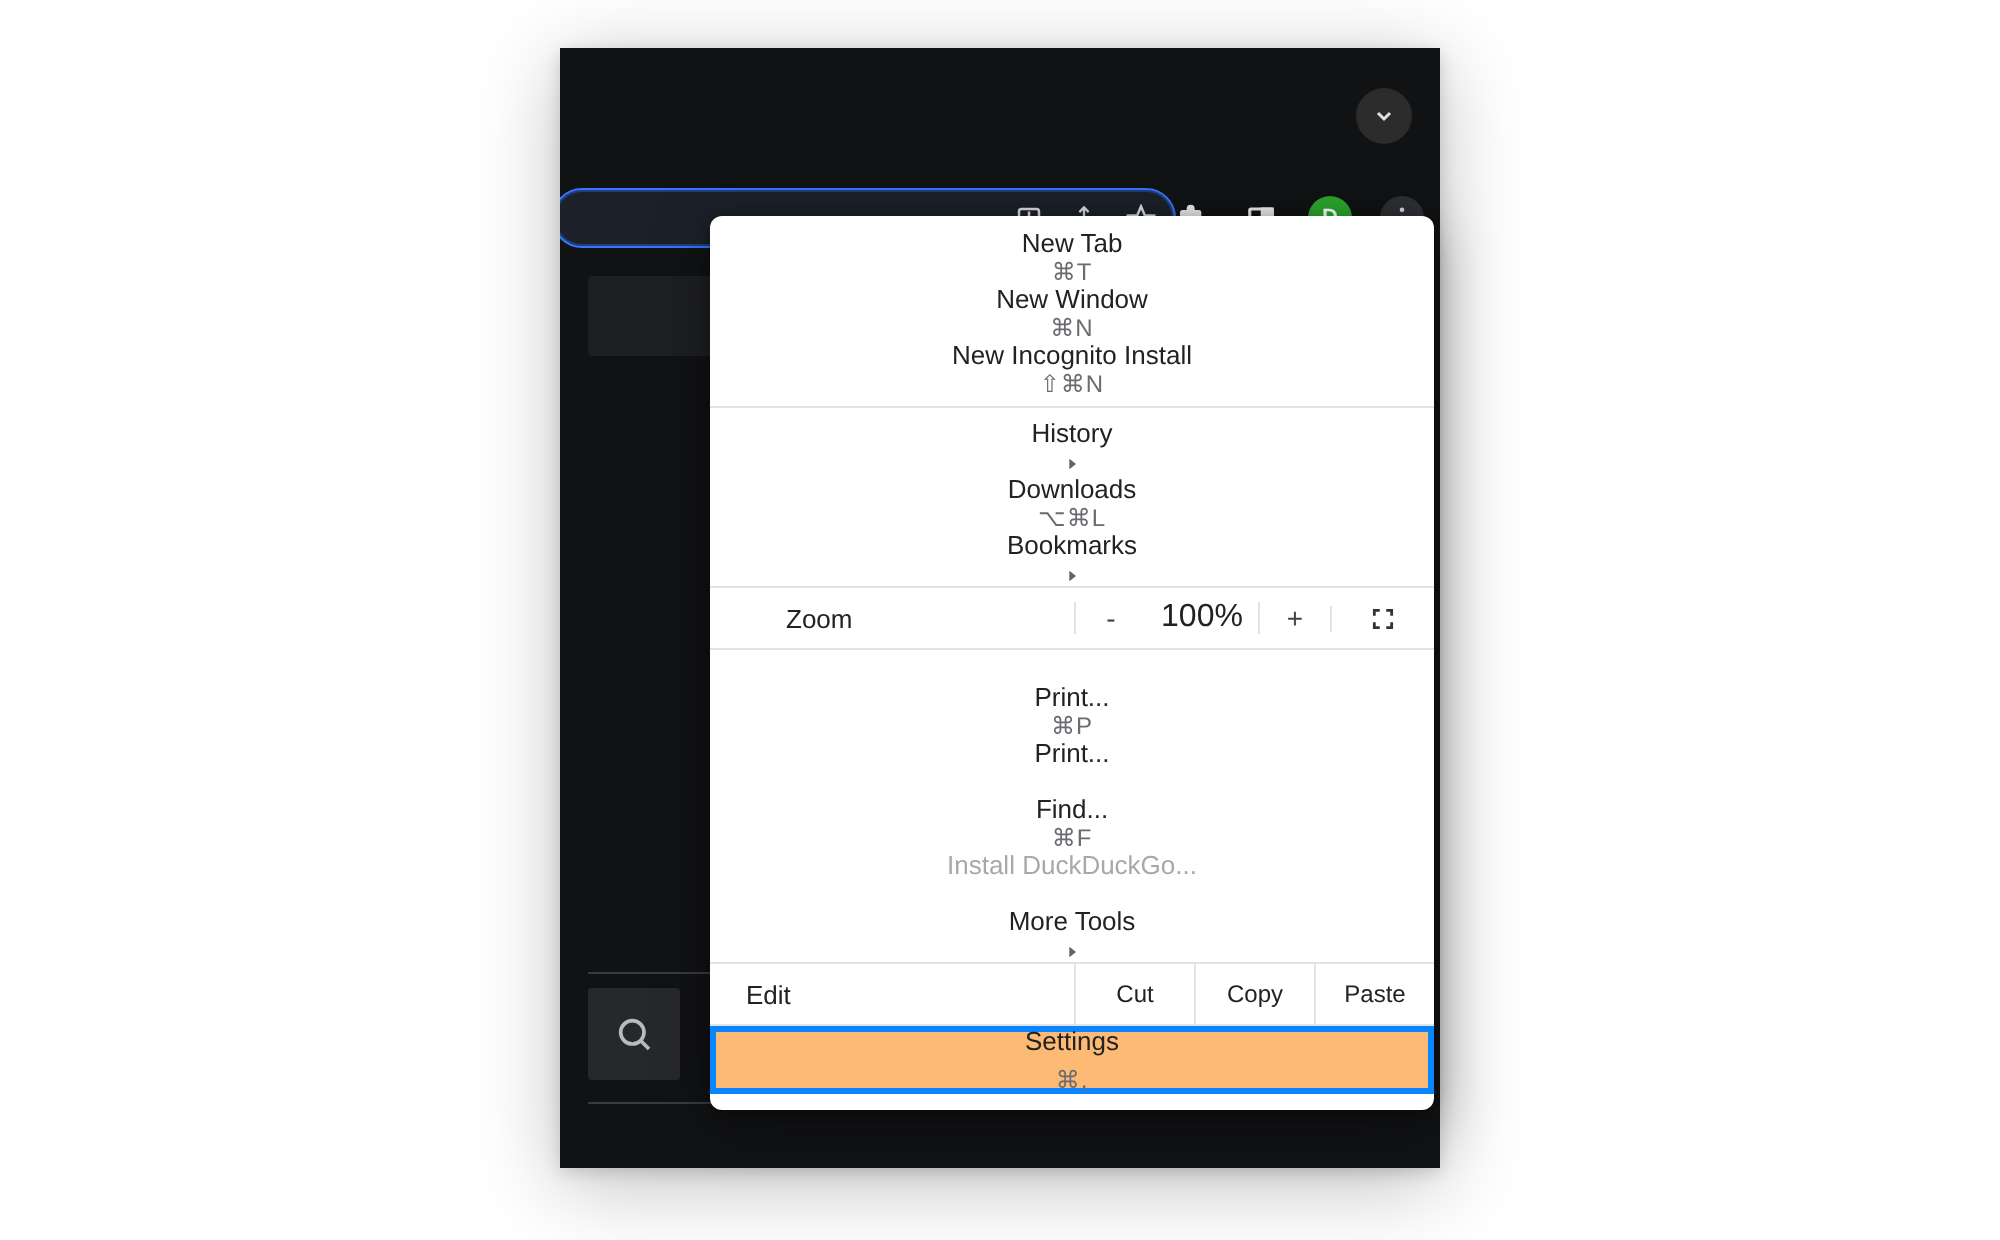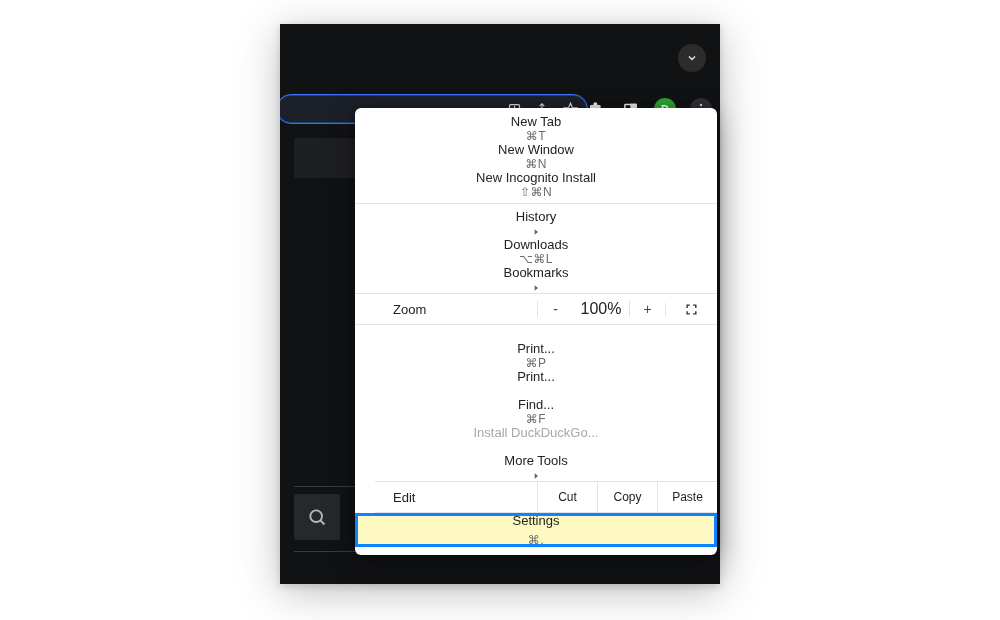--- a/index.html
+++ b/index.html
@@ -189,34 +189,33 @@
       border-left: 1px solid #e2e3e5;
       display: flex; align-items: center; justify-content: center;
     }
 
     .edit-row {
       display: flex;
       align-items: stretch;
       height: 32px;
       border-top: 1px solid #e2e3e5;
       border-bottom: 1px solid #e2e3e5;
-      margin-left: 20px;
     }
     .edit-label {
       flex: 1; display: flex; align-items: center; padding-left: 18px;
     }
     .edit-btn {
       width: 60px;
       border-left: 1px solid #e2e3e5;
       display: flex; align-items: center; justify-content: center;
       font-size: 12px;
     }
 
     .highlight {
-      background: #fef9c3;
+      background: #fdba74;
       position: relative;
       box-shadow: inset 0 0 0 3px #0a84ff;
     }
   </style>
 </head>
 <body>
 
 <div class="canvas">
   <div class="window">
 

